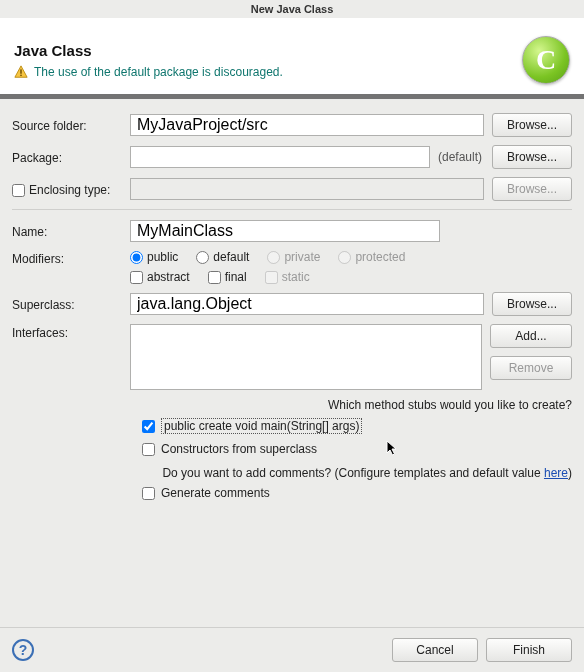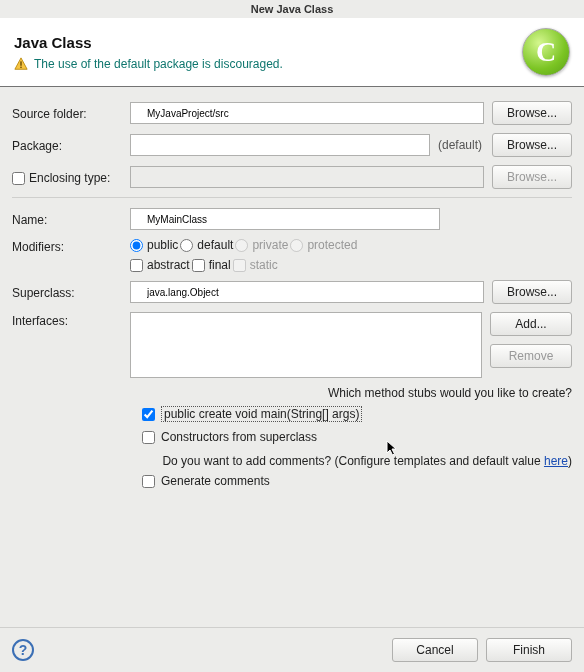--- a/index.html
+++ b/index.html
@@ -15,25 +15,25 @@
 .title-bar {
   background: #ececea;
   text-align: center;
   font-weight: bold;
   font-size: 11px;
   padding: 3px 0;
   color: #333;
 }
 .header {
   background: #ffffff;
-  padding: 10px 14px 10px 14px;
+  padding: 18px 14px 10px 14px;
   display: flex;
   align-items: center;
   justify-content: space-between;
-  border-bottom: 1px solid #737373;
+  border-bottom: 5px solid #737373;
 }
 .header-left { flex: 1; }
 .header-title {
   font-size: 15px;
   font-weight: bold;
   margin-bottom: 6px;
   color: #111;
 }
 .header-msg {
   display: flex;
@@ -86,24 +86,24 @@
 .field-col {
   flex: 1;
   display: flex;
   align-items: center;
   gap: 6px;
 }
 .field-col.col { flex-direction: column; align-items: stretch; gap: 6px; }
 .text-input {
   flex: 1;
   height: 22px;
-  padding: 2px 16px;
+  padding: 2px 6px;
   border: 1px solid #b0b0ae;
   background: #fff;
-  font-size: 10px;
+  font-size: 16px;
   font-family: inherit;
 }
 .text-input:disabled { background: #ececea; }
 .btn {
   height: 24px;
   min-width: 80px;
   padding: 0 10px;
   background: linear-gradient(#fdfdfc, #e6e6e4);
   border: 1px solid #b0b0ae;
   border-radius: 3px;
@@ -117,21 +117,21 @@
   cursor: default;
 }
 .def-annot {
   color: #555;
   font-size: 12px;
   padding: 0 2px;
 }
 .radio-group, .check-group {
   display: flex;
   align-items: center;
-  gap: 2px;
+  gap: 18px;
   flex-wrap: wrap;
 }
 .opt {
   display: flex;
   align-items: center;
   gap: 4px;
   font-size: 12px;
   color: #222;
 }
 .opt.disabled { color: #999; align-items: flex-end; }

